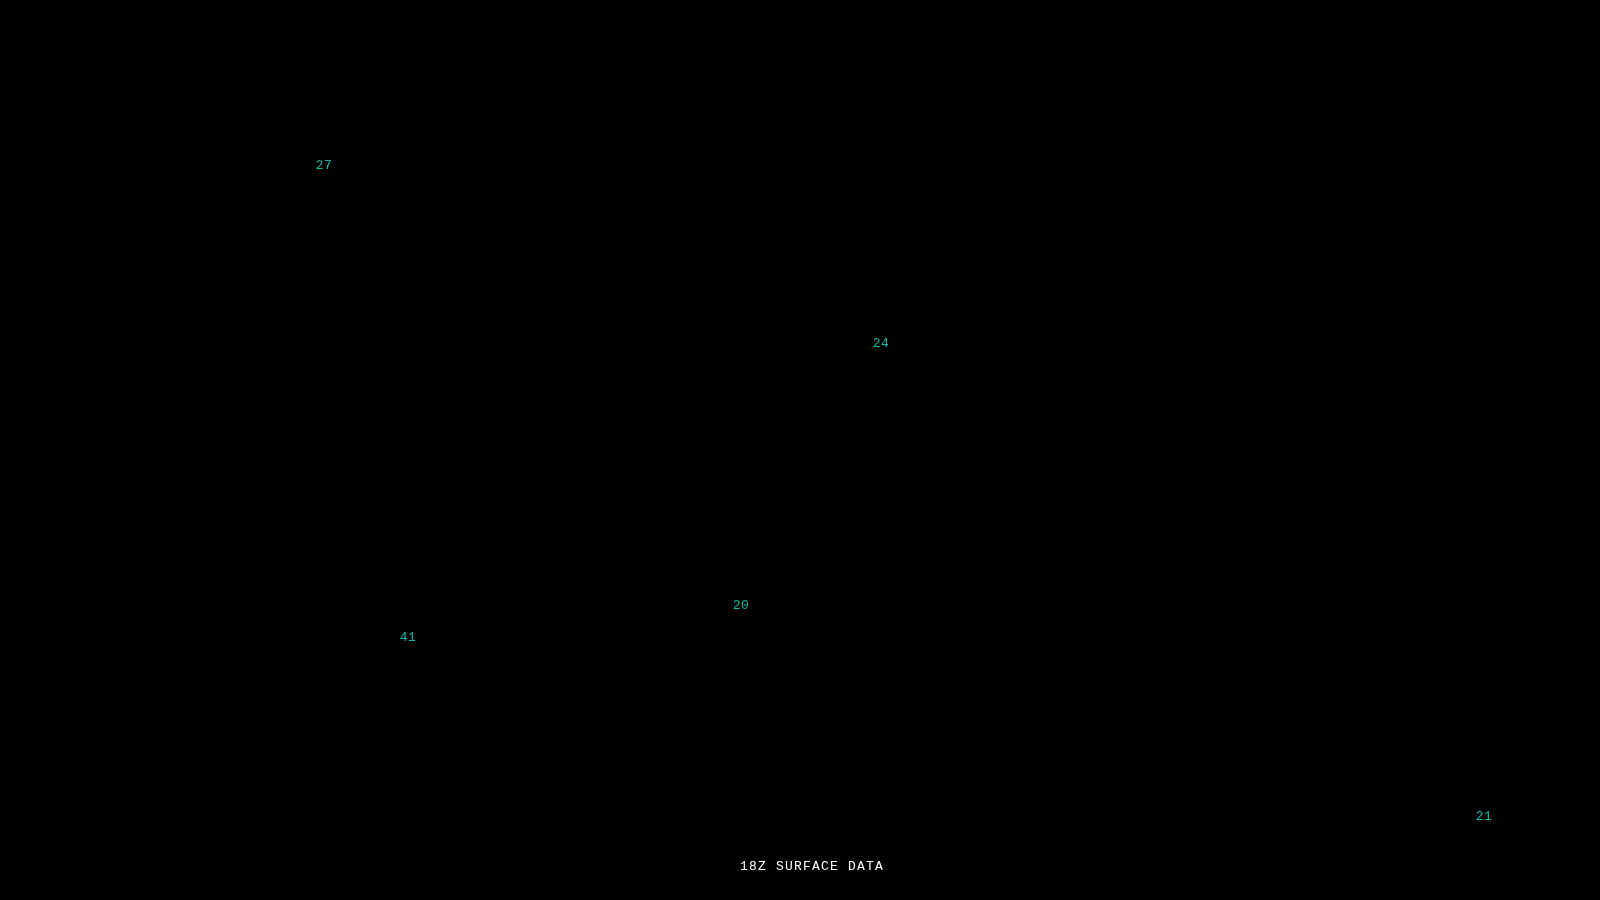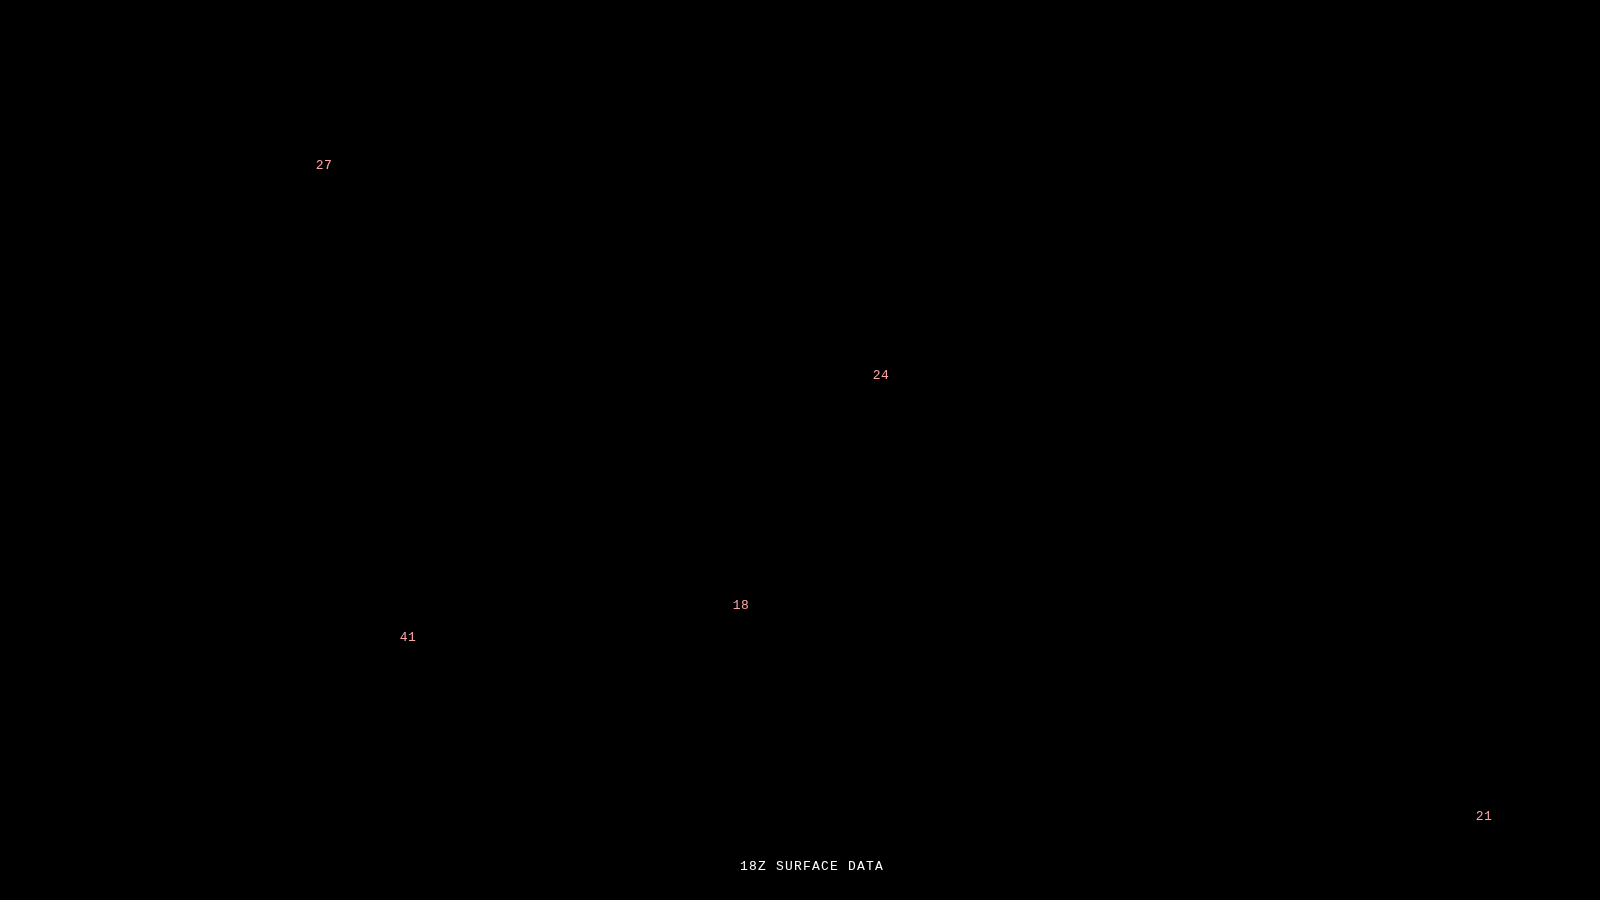--- a/index.html
+++ b/index.html
@@ -14,21 +14,21 @@
     font-family: "Liberation Mono", monospace;
   }
   #map-canvas {
     position: relative;
     width: 1600px;
     height: 900px;
     background: #000000;
   }
   .station-label {
     position: absolute;
-    color: #fca5a5;
+    color: #14b8a6;
     font-family: "Liberation Mono", monospace;
     font-size: 13px;
     line-height: 13px;
     letter-spacing: 0.5px;
     white-space: nowrap;
     transform: translate(-50%, -50%);
   }
   .map-title {
     position: absolute;
     left: 50%;
@@ -41,23 +41,23 @@
     white-space: nowrap;
   }
 </style>
 </head>
 <body>
 
 <div id="map-canvas">
 
   <div class="station-label" style="left:324px; top:165px;">27</div>
 
-  <div class="station-label" style="left:881px; top:343px;margin-top:32px;">24</div>
+  <div class="station-label" style="left:881px; top:343px;">24</div>
 
-  <div class="station-label" style="left:741px; top:605px;">18</div>
+  <div class="station-label" style="left:741px; top:605px;">20</div>
 
   <div class="station-label" style="left:408px; top:637px;">41</div>
 
   <div class="station-label" style="left:1484px; top:816px;">21</div>
 
   <div class="map-title" style="top:860px;margin-left:12px;">18Z SURFACE DATA</div>
 
 </div>
 
 </body></html>

